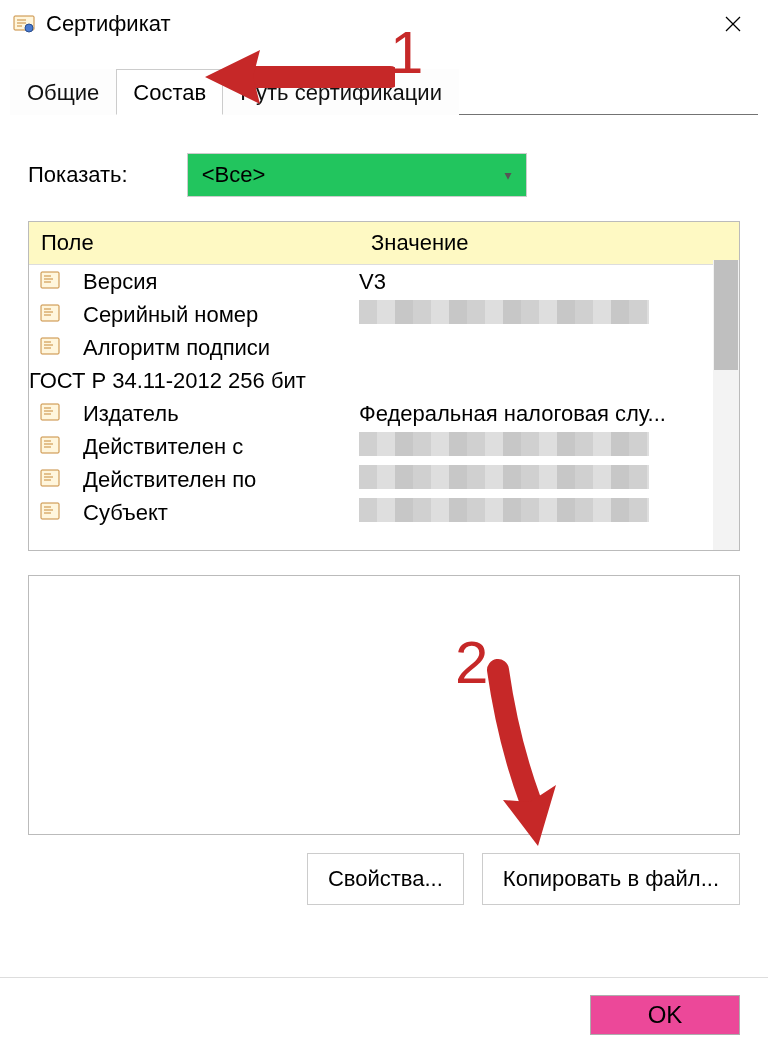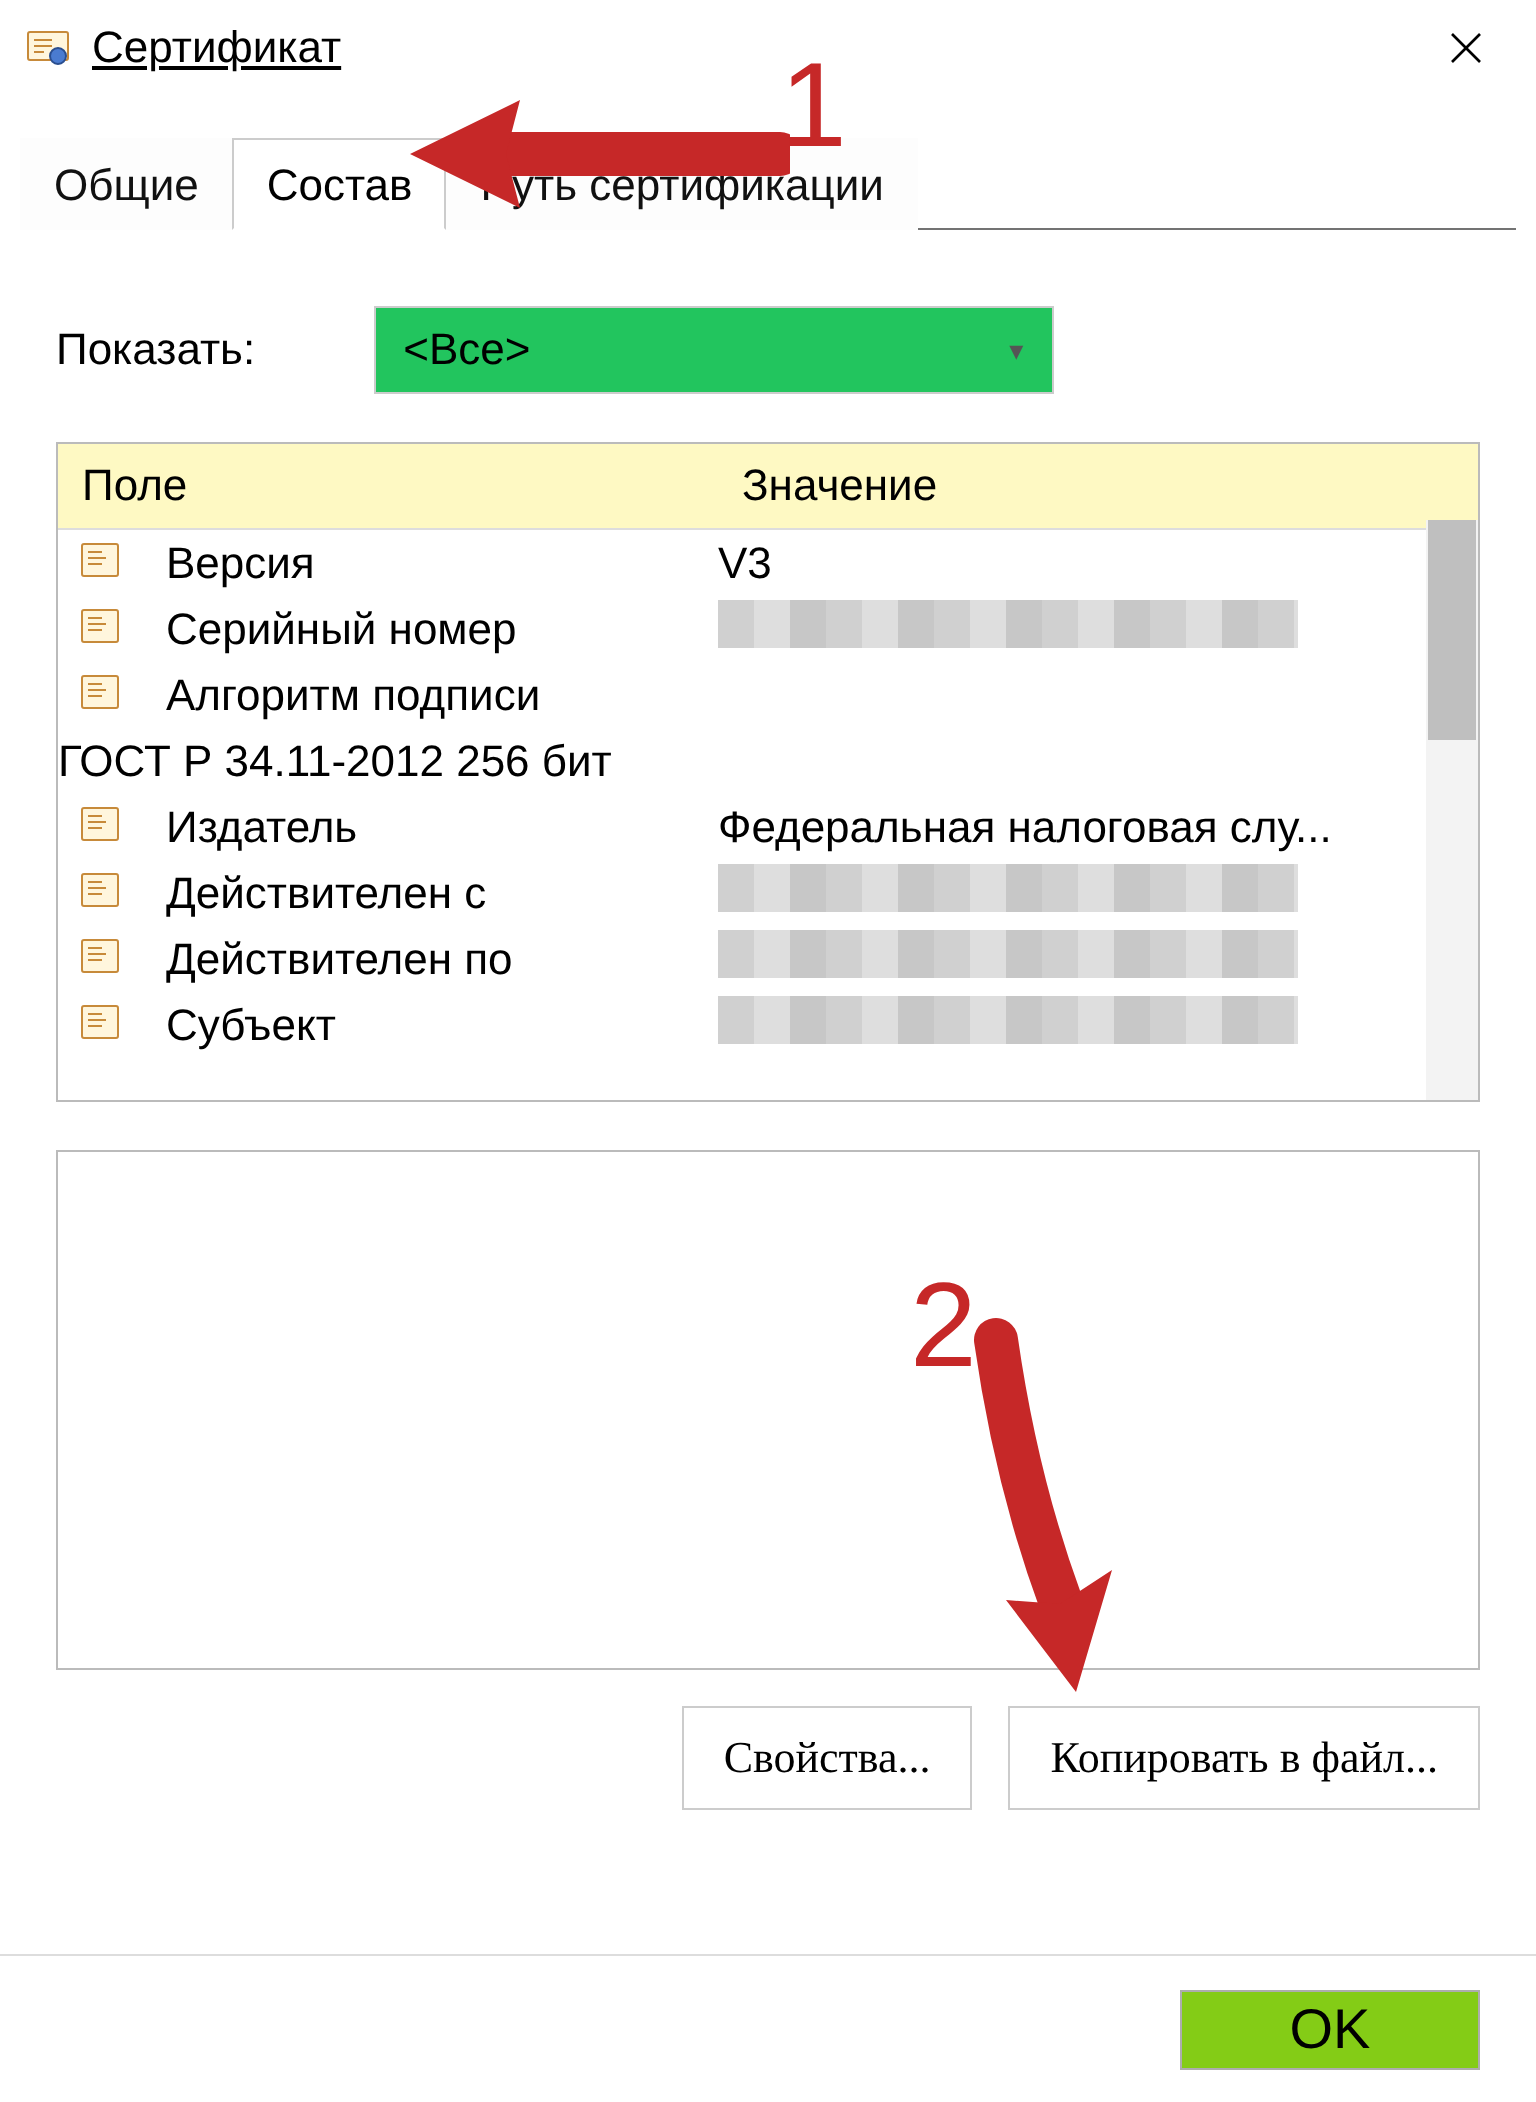--- a/index.html
+++ b/index.html
@@ -1,20 +1,20 @@
 <!DOCTYPE html>
 <html><head>
   <meta charset="utf-8">
   <style>
     * { box-sizing: border-box; font-family: 'Segoe UI', Tahoma, sans-serif; }
     body { margin: 0; width: 768px; height: 1051px; background: #fff; position: relative; }
 
     .titlebar { display: flex; align-items: center; padding: 6px 12px; height: 48px; }
     .titlebar svg { flex-shrink: 0; }
-    .title-text { font-size: 22px; margin-left: 10px; color: #000; text-decoration: underline; }
+    .title-text { font-size: 22px; margin-left: 10px; color: #000; }
     .close-btn { margin-left: auto; width: 46px; height: 40px; display: flex; align-items: center; justify-content: center; cursor: pointer; font-size: 22px; }
 
     .tabs-wrap { padding: 0 10px; }
     .tabs { display: flex; border-bottom: 1px solid #737373; margin-top: 20px; position: relative; }
     .tab {
       padding: 10px 16px 8px 16px;
       font-size: 22px;
       color: #000;
       border: 1px solid transparent;
       border-bottom: none;
@@ -85,39 +85,38 @@
       background: #fff;
     }
 
     .button-row { display: flex; justify-content: flex-end; gap: 18px; margin-top: 18px; }
     .btn {
       border: 1px solid #ccc;
       background: #fff;
       padding: 12px 20px;
       font-size: 22px;
       cursor: pointer;
-      font-family: Liberation Serif, serif;
     }
 
     .footer {
       position: absolute;
       left: 0; right: 0; bottom: 0;
       border-top: 1px solid #ddd;
       height: 74px;
       display: flex;
       justify-content: flex-end;
       align-items: center;
       padding-right: 28px;
     }
     .ok-btn {
       border: 1px solid #adadad;
-      background: #84cc16;
+      background: #ec4899;
       width: 150px;
       height: 40px;
-      font-size: 28px;
+      font-size: 24px;
       cursor: pointer;
     }
 
     
     .anno { position: absolute; pointer-events: none; }
     .anno-num { color: #c62828; font-size: 60px; font-weight: 400; font-family: Arial, sans-serif; }
     .arrow1 { left: 205px; top: 42px; }
     .num1 { left: 390px; top: 18px; }
     .arrow2 { left: 468px; top: 650px; }
     .num2 { left: 455px; top: 628px; }

